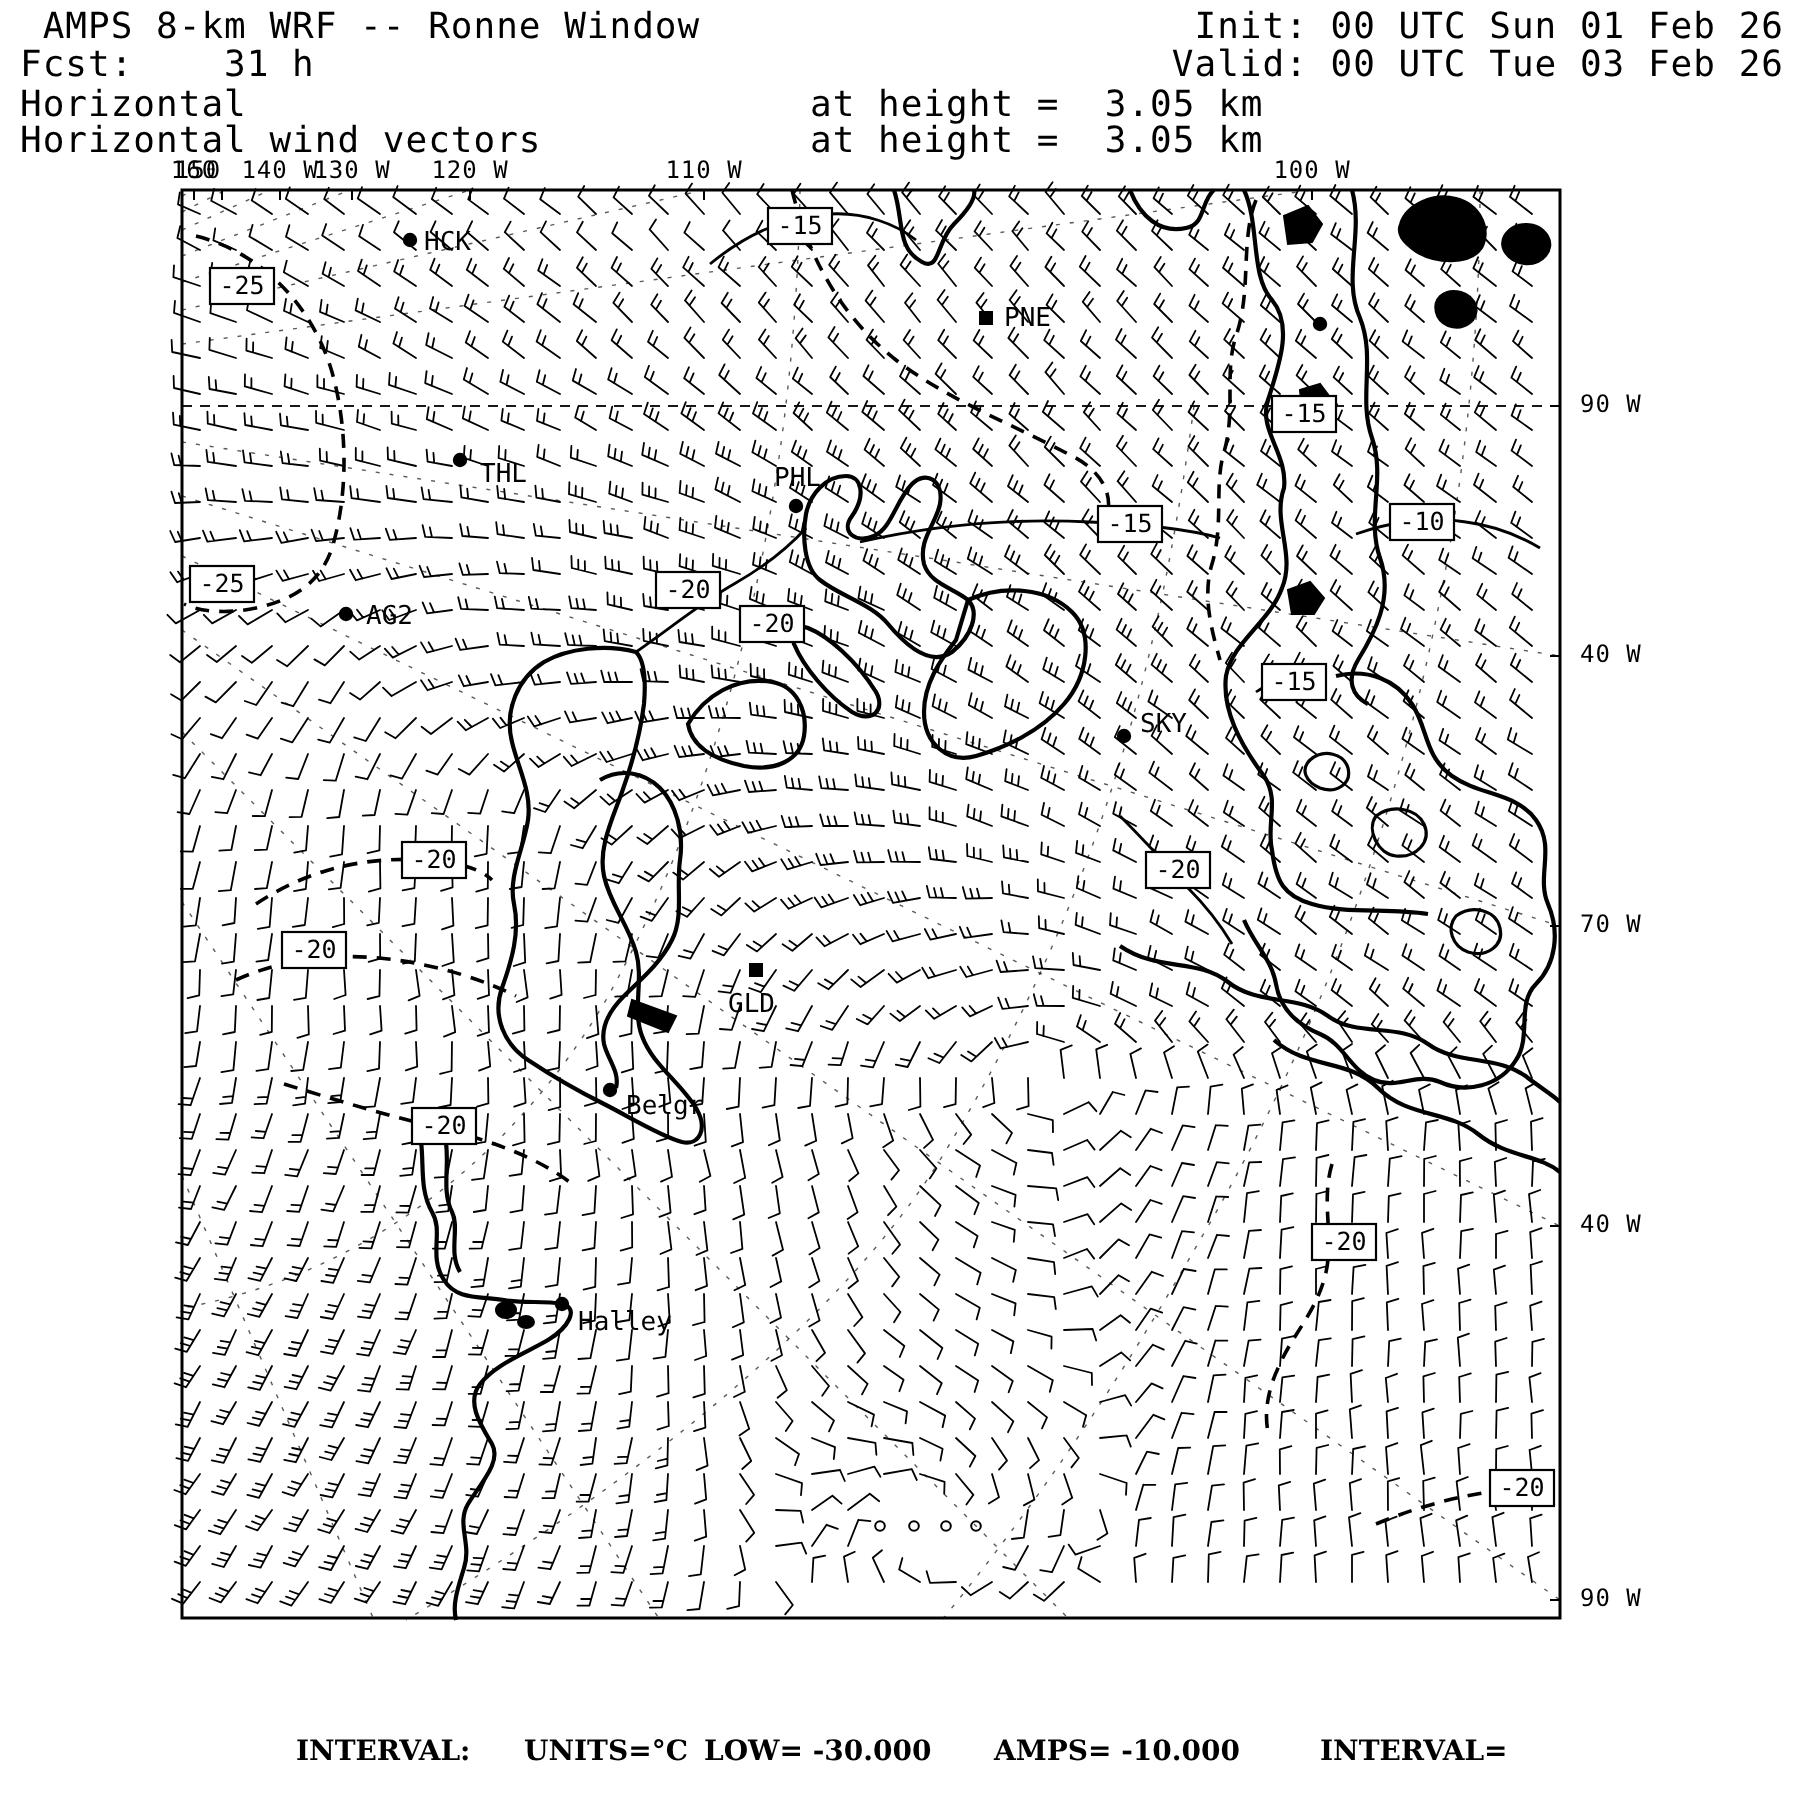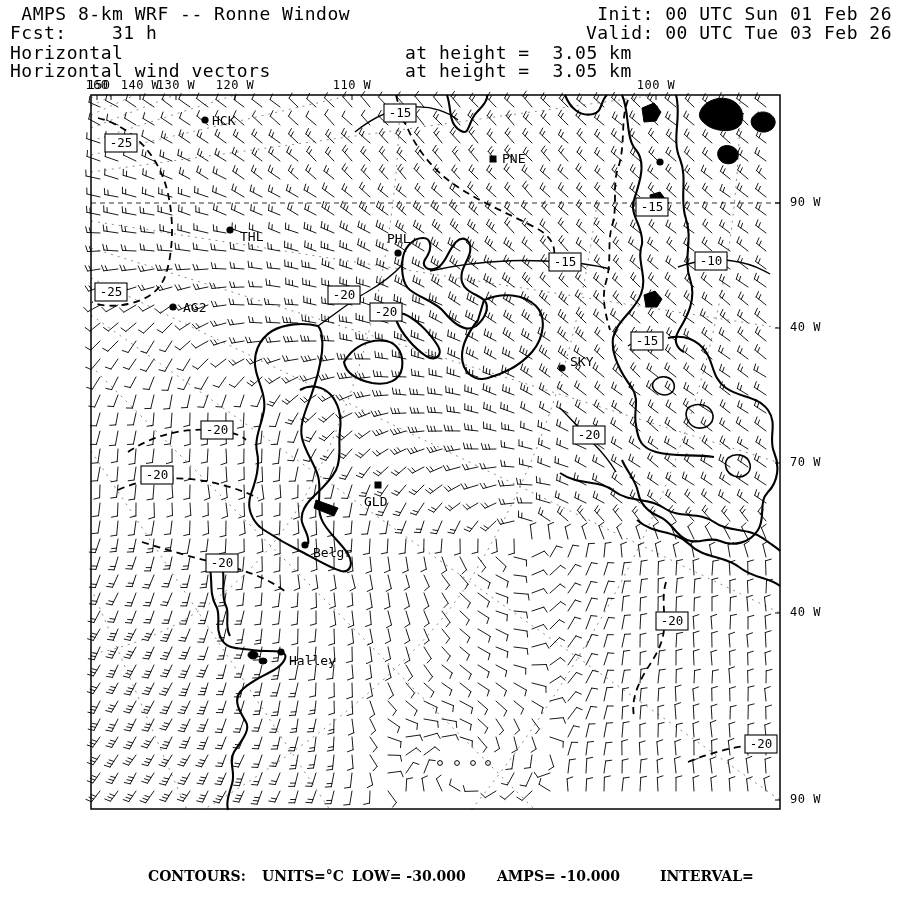--- a/index.html
+++ b/index.html
@@ -1700,19 +1700,19 @@
     <div class="axlab" style="top: 78px; left: 656px; transform: translateX(-50%);">100 W</div>
   </div>
 <div id="right-axis">
     <div class="axlab" style="left: 790px; top: 195px;">90 W</div>
     <div class="axlab" style="left: 790px; top: 320px;">40 W</div>
     <div class="axlab" style="left: 790px; top: 455px;">70 W</div>
     <div class="axlab" style="left: 790px; top: 605px;">40 W</div>
     <div class="axlab" style="left: 790px; top: 792px;">90 W</div>
   </div>
 <div id="footer">
-    <div class="ftr" style="left: 148px; top: 868px;">CONTOURS:</div>
+    <div class="ftr" style="left: 148px; top: 868px;">INTERVAL:</div>
     <div class="ftr" style="left: 262px; top: 868px;">UNITS=°C</div>
     <div class="ftr" style="left: 352px; top: 868px;">LOW= -30.000</div>
     <div class="ftr" style="left: 497px; top: 868px;">AMPS= -10.000</div>
     <div class="ftr" style="left: 640px; top: 868px; margin-left: 20px;">INTERVAL=</div>
     <div class="ftr" style="left: 706px; top: 868px; margin-top: 44px;">5.0000</div>
   </div>
 
 </body></html>

